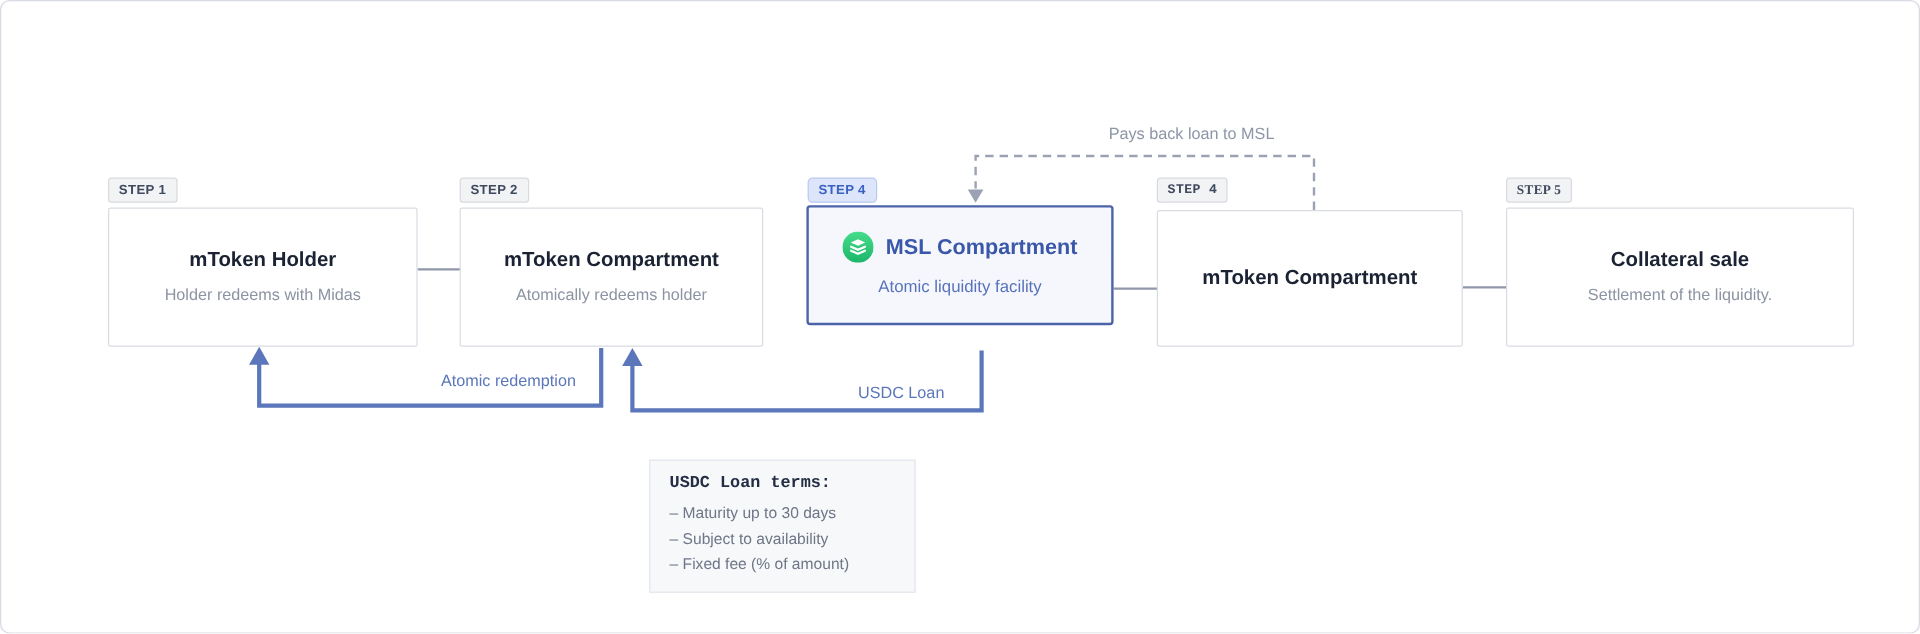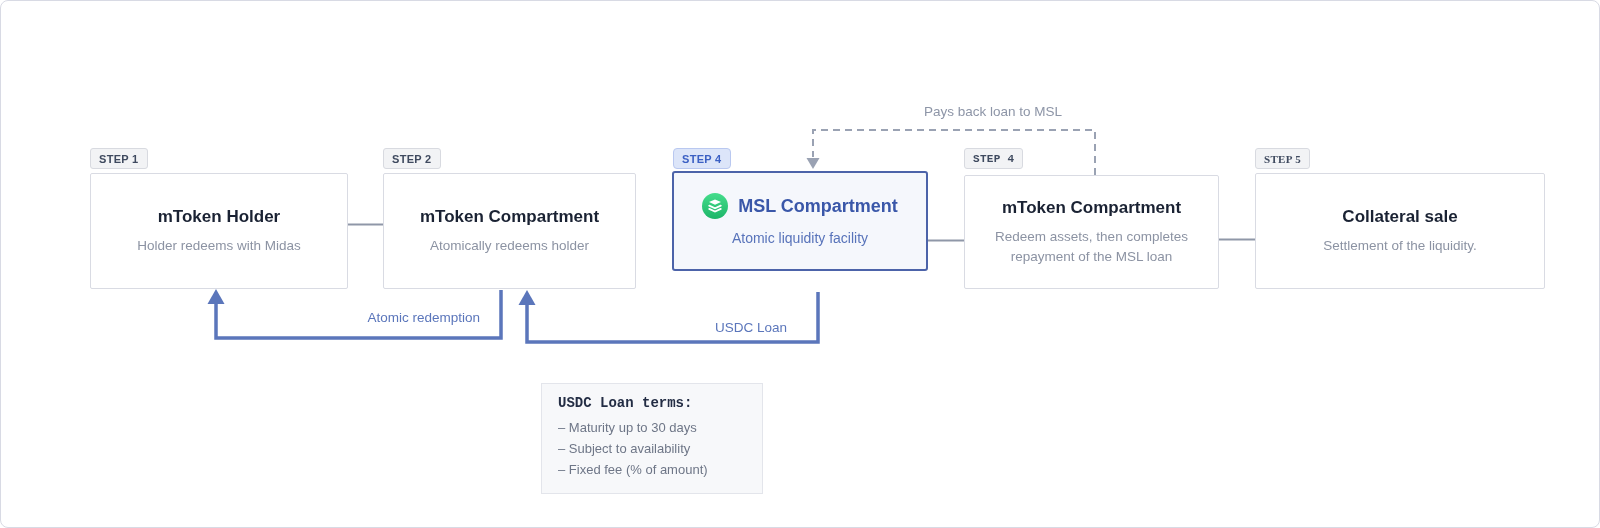--- a/index.html
+++ b/index.html
@@ -137,21 +137,20 @@
         <path d="M7.2 12.6 L13 15.2 18.8 12.6" stroke="#ffffff" stroke-width="1.8" fill="none" stroke-linecap="round"></path>
         <path d="M7.2 15.9 L13 18.5 18.8 15.9" stroke="#ffffff" stroke-width="1.8" fill="none" stroke-linecap="round"></path>
       </svg>
       <div class="node-title">MSL Compartment</div>
     </div>
     <div class="node-sub">Atomic liquidity facility</div>
   </div>
 
   <div class="node" style="left:963px; top:174px; width:255px; height:114px;">
     <div class="node-title">mToken Compartment</div>
-    <div class="node-sub" style="max-width:208px;">Redeem assets, then completes repayment of the MSL loan</div>
   </div>
 
   <div class="node" style="left:1254px; top:172px; width:290px; height:116px;">
     <div class="node-title">Collateral sale</div>
     <div class="node-sub">Settlement of the liquidity.</div>
   </div>
 
   <div class="flow-label blue-label" style="left:259px; top:309px;">Atomic redemption</div>
   <div class="flow-label blue-label" style="left:566px; top:319px;">USDC Loan</div>
   <div class="flow-label gray-label" style="left:841px; top:103px;">Pays back loan to MSL</div>

